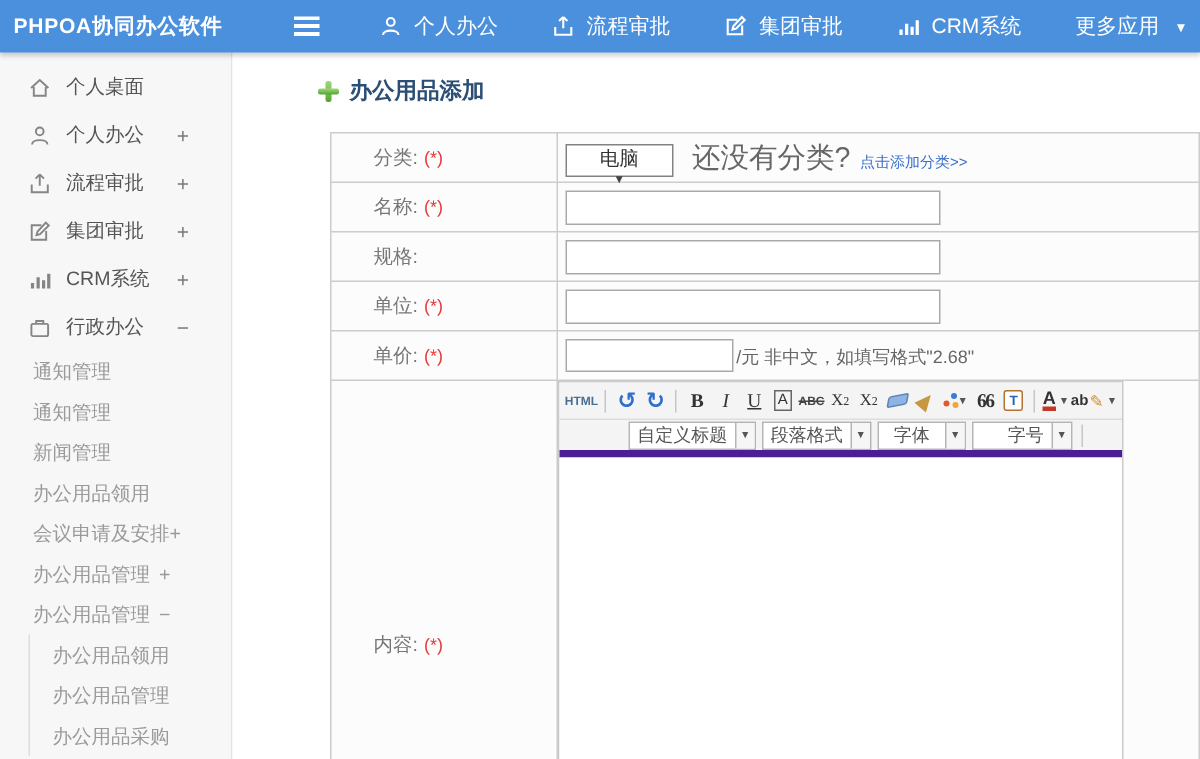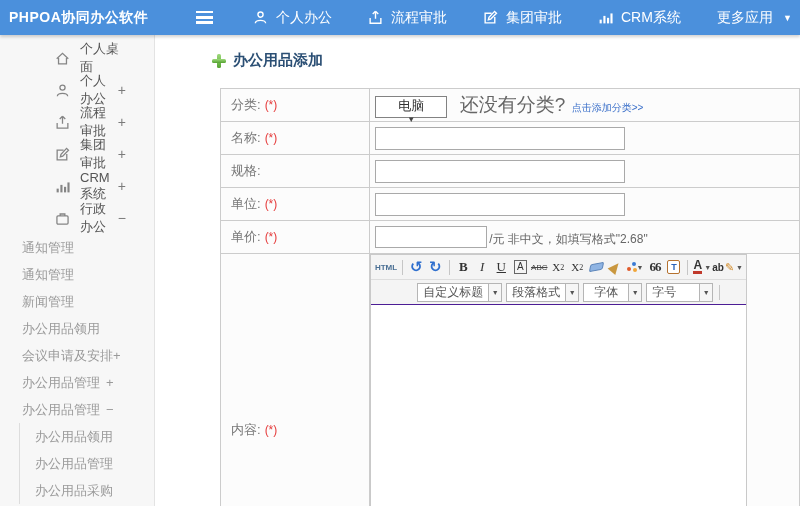--- a/index.html
+++ b/index.html
@@ -16,21 +16,21 @@
     background:repeating-linear-gradient(to bottom,#fff 0 2.5px,transparent 2.5px 5.2px); }
   .topnav { display:flex; align-items:center; margin-left:40px; gap:36px; }
   .nav-item { display:flex; align-items:center; gap:8px; font-size:14px; cursor:pointer; white-space:nowrap; }
   .nav-item svg { display:block; }
   .caret { font-size:9px; margin-left:2px; }
 
   
   .sidebar { position:absolute; top:35px; left:0; bottom:0; width:155px; background:#f7f7f7;
     border-right:1px solid #e3e3e3; padding-top:7px; }
   .side-item { height:32px; display:flex; align-items:center; padding:0 28px 0 18px;
-    font-size:13px; color:#555; cursor:pointer;margin-left:36px; }
+    font-size:13px; color:#555; cursor:pointer; }
   .side-item .ic { width:16px; display:flex; justify-content:center; color:#858585; }
   .side-item .lbl { margin-left:10px; flex:1; }
   .side-item .expand { color:#7a7a7a; font-size:14px; }
   .sub-item { height:27px; display:flex; align-items:center; padding-left:22px;
     font-size:13px; color:#9a9a9a; cursor:pointer; white-space:nowrap; }
   .sub-item .expand { margin-left:6px; color:#9a9a9a; }
   .sub-item .expand.tight { margin-left:0; }
   .subsub-wrap { margin-left:19px; border-left:1px solid #ddd; }
   .subsub-item { height:27px; display:flex; align-items:center; padding-left:15px;
     font-size:13px; color:#9a9a9a; cursor:pointer; }
@@ -41,49 +41,49 @@
   .plus-icon { position:relative; width:14px; height:14px; }
   .plus-icon::before { content:""; position:absolute; left:5px; top:0; width:4px; height:14px;
     background:linear-gradient(#9ed97b,#55a332); border-radius:1.5px; }
   .plus-icon::after { content:""; position:absolute; top:5px; left:0; width:14px; height:4px;
     background:linear-gradient(#9ed97b,#55a332); border-radius:1.5px; }
   .page-title h1 { font-size:15px; font-weight:bold; color:#2b4f74; }
 
   
   .form-table { position:absolute; left:65px; top:53px; border-collapse:collapse; table-layout:fixed; background:#fcfcfc; }
   .form-table td { border:1px solid #ccc; }
-  td.lbl { width:195px; height:33px; padding-left:10px; font-size:13px; color:#777;margin-left:31px; }
+  td.lbl { width:195px; height:33px; padding-left:28px; font-size:13px; color:#777;margin-left:31px; }
   td.val { width:450px; padding-left:5px; }
   td.val.noPad { padding:0; vertical-align:top; }
   .req { color:#e53b3b; font-style:normal; font-size:12px; margin-left:4px; }
   .txt-input { height:23px; width:250px; border:1px solid #a9a9a9; background:#fff; padding:0 4px;
     font-size:15px; color:#333; font-family:"Liberation Sans","DejaVu Sans",sans-serif; }
   .txt-input.small { width:112px; height:22px; }
   .select-box { display:inline-flex; align-items:center; justify-content:space-between; width:72px; height:22px;
     border:1px solid #828282; background:#fff; padding:0 4px; font-size:13px; color:#333; cursor:pointer; vertical-align:middle;flex-direction:column; }
   .select-box .sarrow { font-size:8px; color:#444; }
   .hint { font-size:19px; color:#666; margin-left:8px; }
   .link { font-size:10px; color:#3a6fc9; text-decoration:none; margin-left:2px; cursor:pointer;text-align:center; }
   .suffix { font-size:12px; color:#666; margin-left:2px; }
 
   
   .editor { width:377px; border:1px solid #c9c9c9; background:#fff; }
   .toolbar { display:flex; align-items:center; height:25px; background:#f4f4f4; padding:0 3px;
     border-bottom:1px solid #ddd; overflow:hidden; white-space:nowrap; }
-  .toolbar.second { border-bottom:1px solid #4c1d95;padding-left:44px; }
+  .toolbar.second { border-bottom:5px solid #4c1d95;padding-left:44px; }
   .tb-btn { display:inline-flex; align-items:center; justify-content:center; height:19px; min-width:15px;
     margin:0 2px; font-size:12px; color:#333; cursor:pointer; }
   .sep { width:1px; height:15px; background:#c6c6c6; margin:0 4px; flex:none; }
   .src { font-size:8px; font-weight:bold; color:#4a6f94; letter-spacing:0; }
   .undo-redo { color:#2f6fce; font-size:15px; font-weight:bold; }
   .b { font-weight:bold; font-family:"Liberation Serif",serif; font-size:13px; }
   .i { font-style:italic; font-family:"Liberation Serif",serif; font-size:13px; }
   .u { text-decoration:underline; font-family:"Liberation Serif",serif; font-size:13px; }
   .abox { border:1px solid #666; font-size:10px; padding:0 2px; line-height:12px; }
-  .strike { font-size:8px; text-decoration:line-through; font-weight:normal; color:#444; }
+  .strike { font-size:8px; text-decoration:line-through; font-weight:bold; color:#444; }
   .supsub { font-size:11px; font-family:"Liberation Serif",serif; }
   .supsub sup,.supsub sub { font-size:8px; }
   .icon-eraser { width:13px; height:8px; background:#8fb4e3; border:1px solid #5b84b8; border-radius:2px;
     transform:skewX(-22deg) rotate(-12deg); }
   .icon-brush { width:0; height:0; border-left:5px solid transparent; border-right:5px solid transparent;
     border-bottom:11px solid #c9973f; transform:rotate(40deg); }
   .icon-wand { position:relative; width:10px; height:10px; }
   .icon-wand i { position:absolute; width:4px; height:4px; border-radius:50%; }
   .icon-wand i:nth-child(1){ left:0; top:5px; background:#e05a2b; }
   .icon-wand i:nth-child(2){ left:5px; top:0; background:#3b7bd4; }
@@ -91,21 +91,21 @@
   .mini-caret { font-size:7px; color:#555; margin-left:2px; }
   .quote { font-family:"Liberation Serif",serif; font-weight:bold; font-size:13px; color:#333; letter-spacing:-1px; }
   .icon-paste { width:13px; height:14px; border:1px solid #b5722f; border-radius:2px; background:#fff;
     color:#2a62b8; font-size:9px; font-weight:bold; display:flex; align-items:center; justify-content:center; }
   .fontA { font-size:12px; font-weight:bold; border-bottom:3px solid #c0392b; line-height:11px; }
   .hl-ab { font-size:10px; font-weight:bold; }
   .pen { color:#d28b2a; font-size:11px; margin-left:1px; }
   .dd { display:inline-flex; align-items:center; height:19px; border:1px solid #b5b5b5; background:#fff;
     margin:0 2px; font-size:12px; color:#555; cursor:pointer; flex:none; }
   .dd .txt { padding:0 5px; }
-  .dd.w1 .txt{ min-width:60px; } .dd.w2 .txt{ min-width:52px; } .dd.w3 .txt{ min-width:44px;text-align:center; } .dd.w4 .txt{ min-width:52px; }
+  .dd.w1 .txt{ min-width:60px; } .dd.w2 .txt{ min-width:52px; } .dd.w3 .txt{ min-width:44px;text-align:center; } .dd.w4 .txt{ min-width:52px;text-align:right; }
   .dd .arrow { border-left:1px solid #b5b5b5; width:13px; height:100%; display:flex; align-items:center;
     justify-content:center; font-size:7px; color:#555; background:#f6f6f6; }
   .align-ic { width:13px; height:11px; margin:0 3px;
     background:repeating-linear-gradient(to bottom,#8a8a8a 0 2px,transparent 2px 3px); cursor:pointer; }
   .icon-link { width:15px; height:8px; border:2px solid #999; border-radius:5px; margin-left:4px; cursor:pointer; }
   .editor-content { height:300px; background:#fff; cursor:text; }
 </style>
 </head>
 <body>
 

